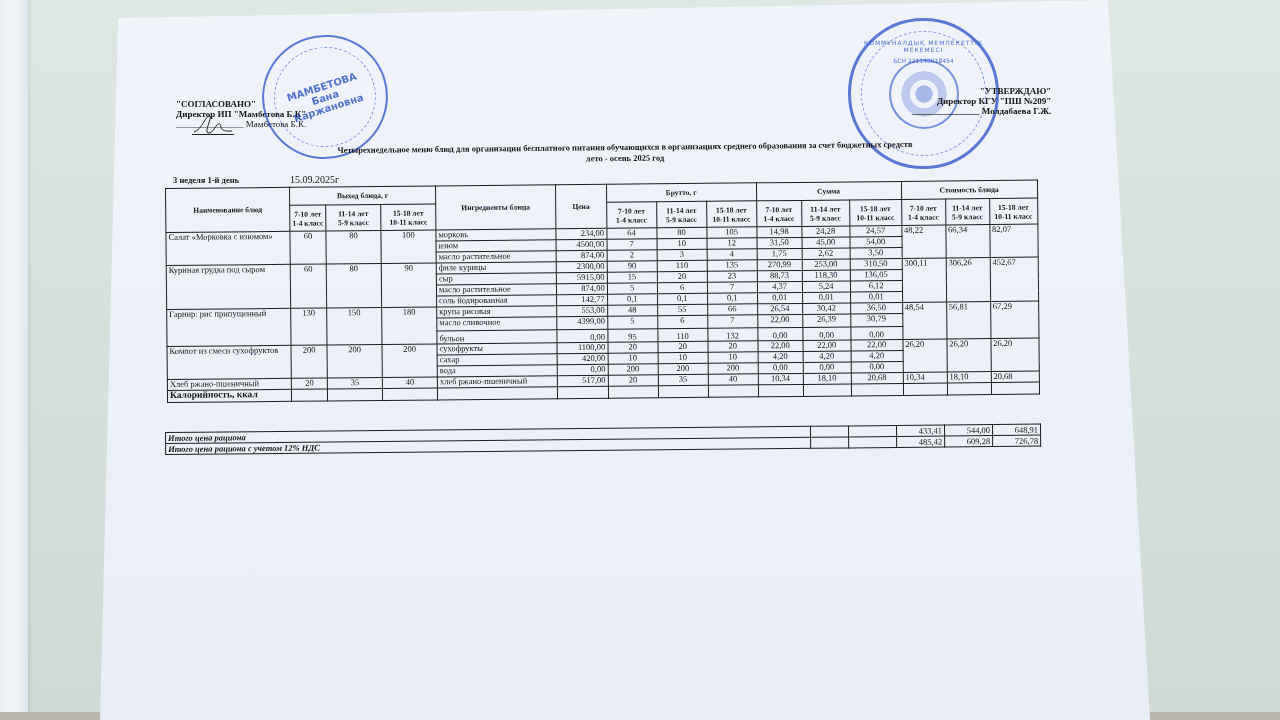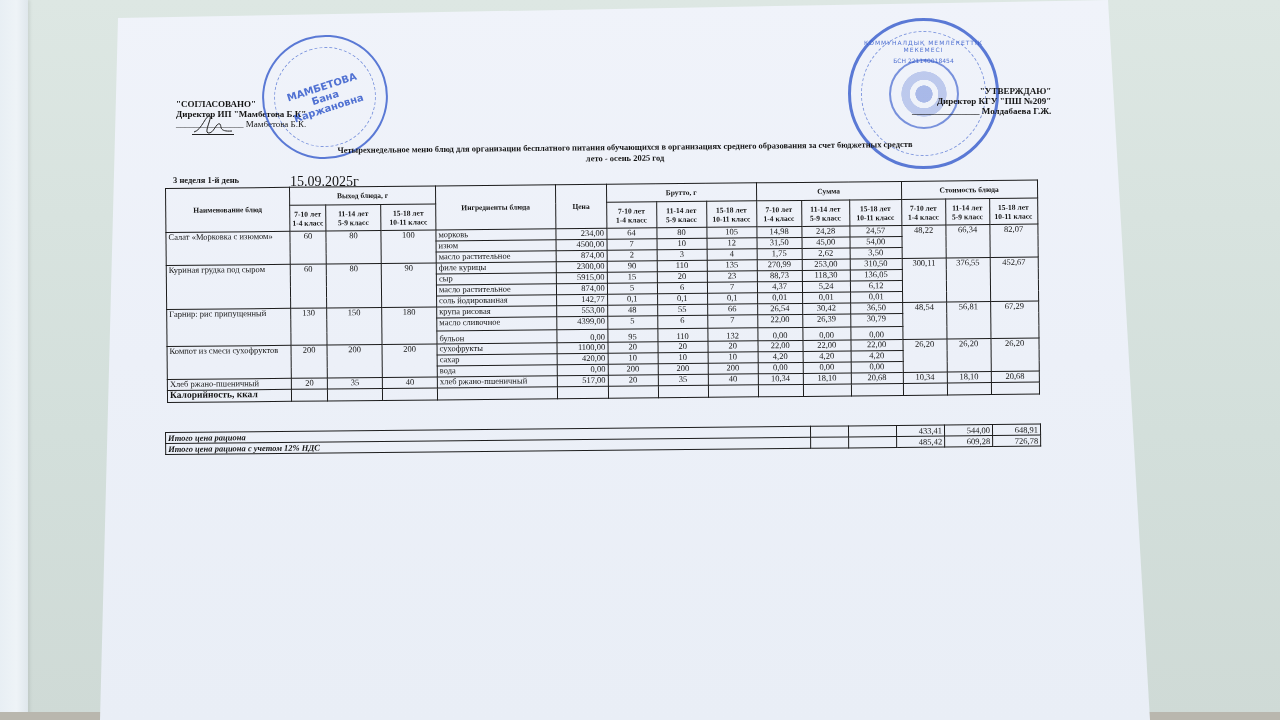--- a/index.html
+++ b/index.html
@@ -28,34 +28,34 @@
     }
     .doc { position: absolute; left: 0; top: 0; width: 1280px; height: 720px; color: #151515; }
 
     .approve-left { position: absolute; left: 176px; top: 99px; font-size: 9px; font-weight: bold; line-height: 10px; }
     .approve-left .sig-line { font-weight: normal; }
     .approve-right { position: absolute; left: 912px; top: 86px; font-size: 9px; font-weight: bold; line-height: 10px; text-align: right; }
 
     .title { position: absolute; left: 305px; top: 142px; width: 640px; font-size: 8.5px; font-weight: bold; text-align: center; line-height: 11px; transform: rotate(-0.6deg); }
 
     .week { position: absolute; left: 173px; top: 175px; font-size: 8.5px; font-weight: bold; }
-    .date { position: absolute; left: 290px; top: 174px; font-size: 14px; }
+    .date { position: absolute; left: 290px; top: 174px; font-size: 10px; }
 
     .menu-table {
       position: absolute; left: 165px; top: 188px;
       border-collapse: collapse; font-size: 8.5px; line-height: 9px;
       transform: rotate(-0.55deg); transform-origin: left top;
     }
     .menu-table td, .menu-table th {
       border: 1px solid #1d1d1d; padding: 0 2px; vertical-align: top;
     }
     .menu-table th { font-weight: bold; font-size: 7.5px; text-align: center; vertical-align: middle; }
     .menu-table td.num { text-align: center; }
     .menu-table td.price { text-align: right; padding-left: 20px; }
-    .menu-table td.stoim { text-align: center; vertical-align: top; }
+    .menu-table td.stoim { vertical-align: top; }
     .menu-table .dish { text-align: left; }
     .menu-table tr.ing td { height: 10px; }
     .cal-row td { font-weight: bold; font-size: 9.5px; height: 11px; }
 
     .totals-table {
       position: absolute; left: 165px; top: 432px;
       border-collapse: collapse; font-size: 8.5px; line-height: 9px;
       transform: rotate(-0.55deg); transform-origin: left top;
     }
     .totals-table td { border: 1px solid #1d1d1d; padding: 0 2px; height: 10px; }
@@ -232,21 +232,21 @@
         <td rowspan="4" class="num">90</td>
         <td>филе курицы</td>
         <td class="price">2300,00</td>
         <td class="num">90</td>
         <td class="num">110</td>
         <td class="num">135</td>
         <td class="num">270,99</td>
         <td class="num">253,00</td>
         <td class="num">310,50</td>
         <td rowspan="4" class="stoim">300,11</td>
-        <td rowspan="4" class="stoim">376,55</td>
+        <td rowspan="4" class="stoim">306,26</td>
         <td rowspan="4" class="stoim">452,67</td>
       </tr>
       <tr class="ing">
         <td>сыр</td>
         <td class="price">5915,00</td>
         <td class="num">15</td>
         <td class="num">20</td>
         <td class="num">23</td>
         <td class="num">88,73</td>
         <td class="num">118,30</td>

